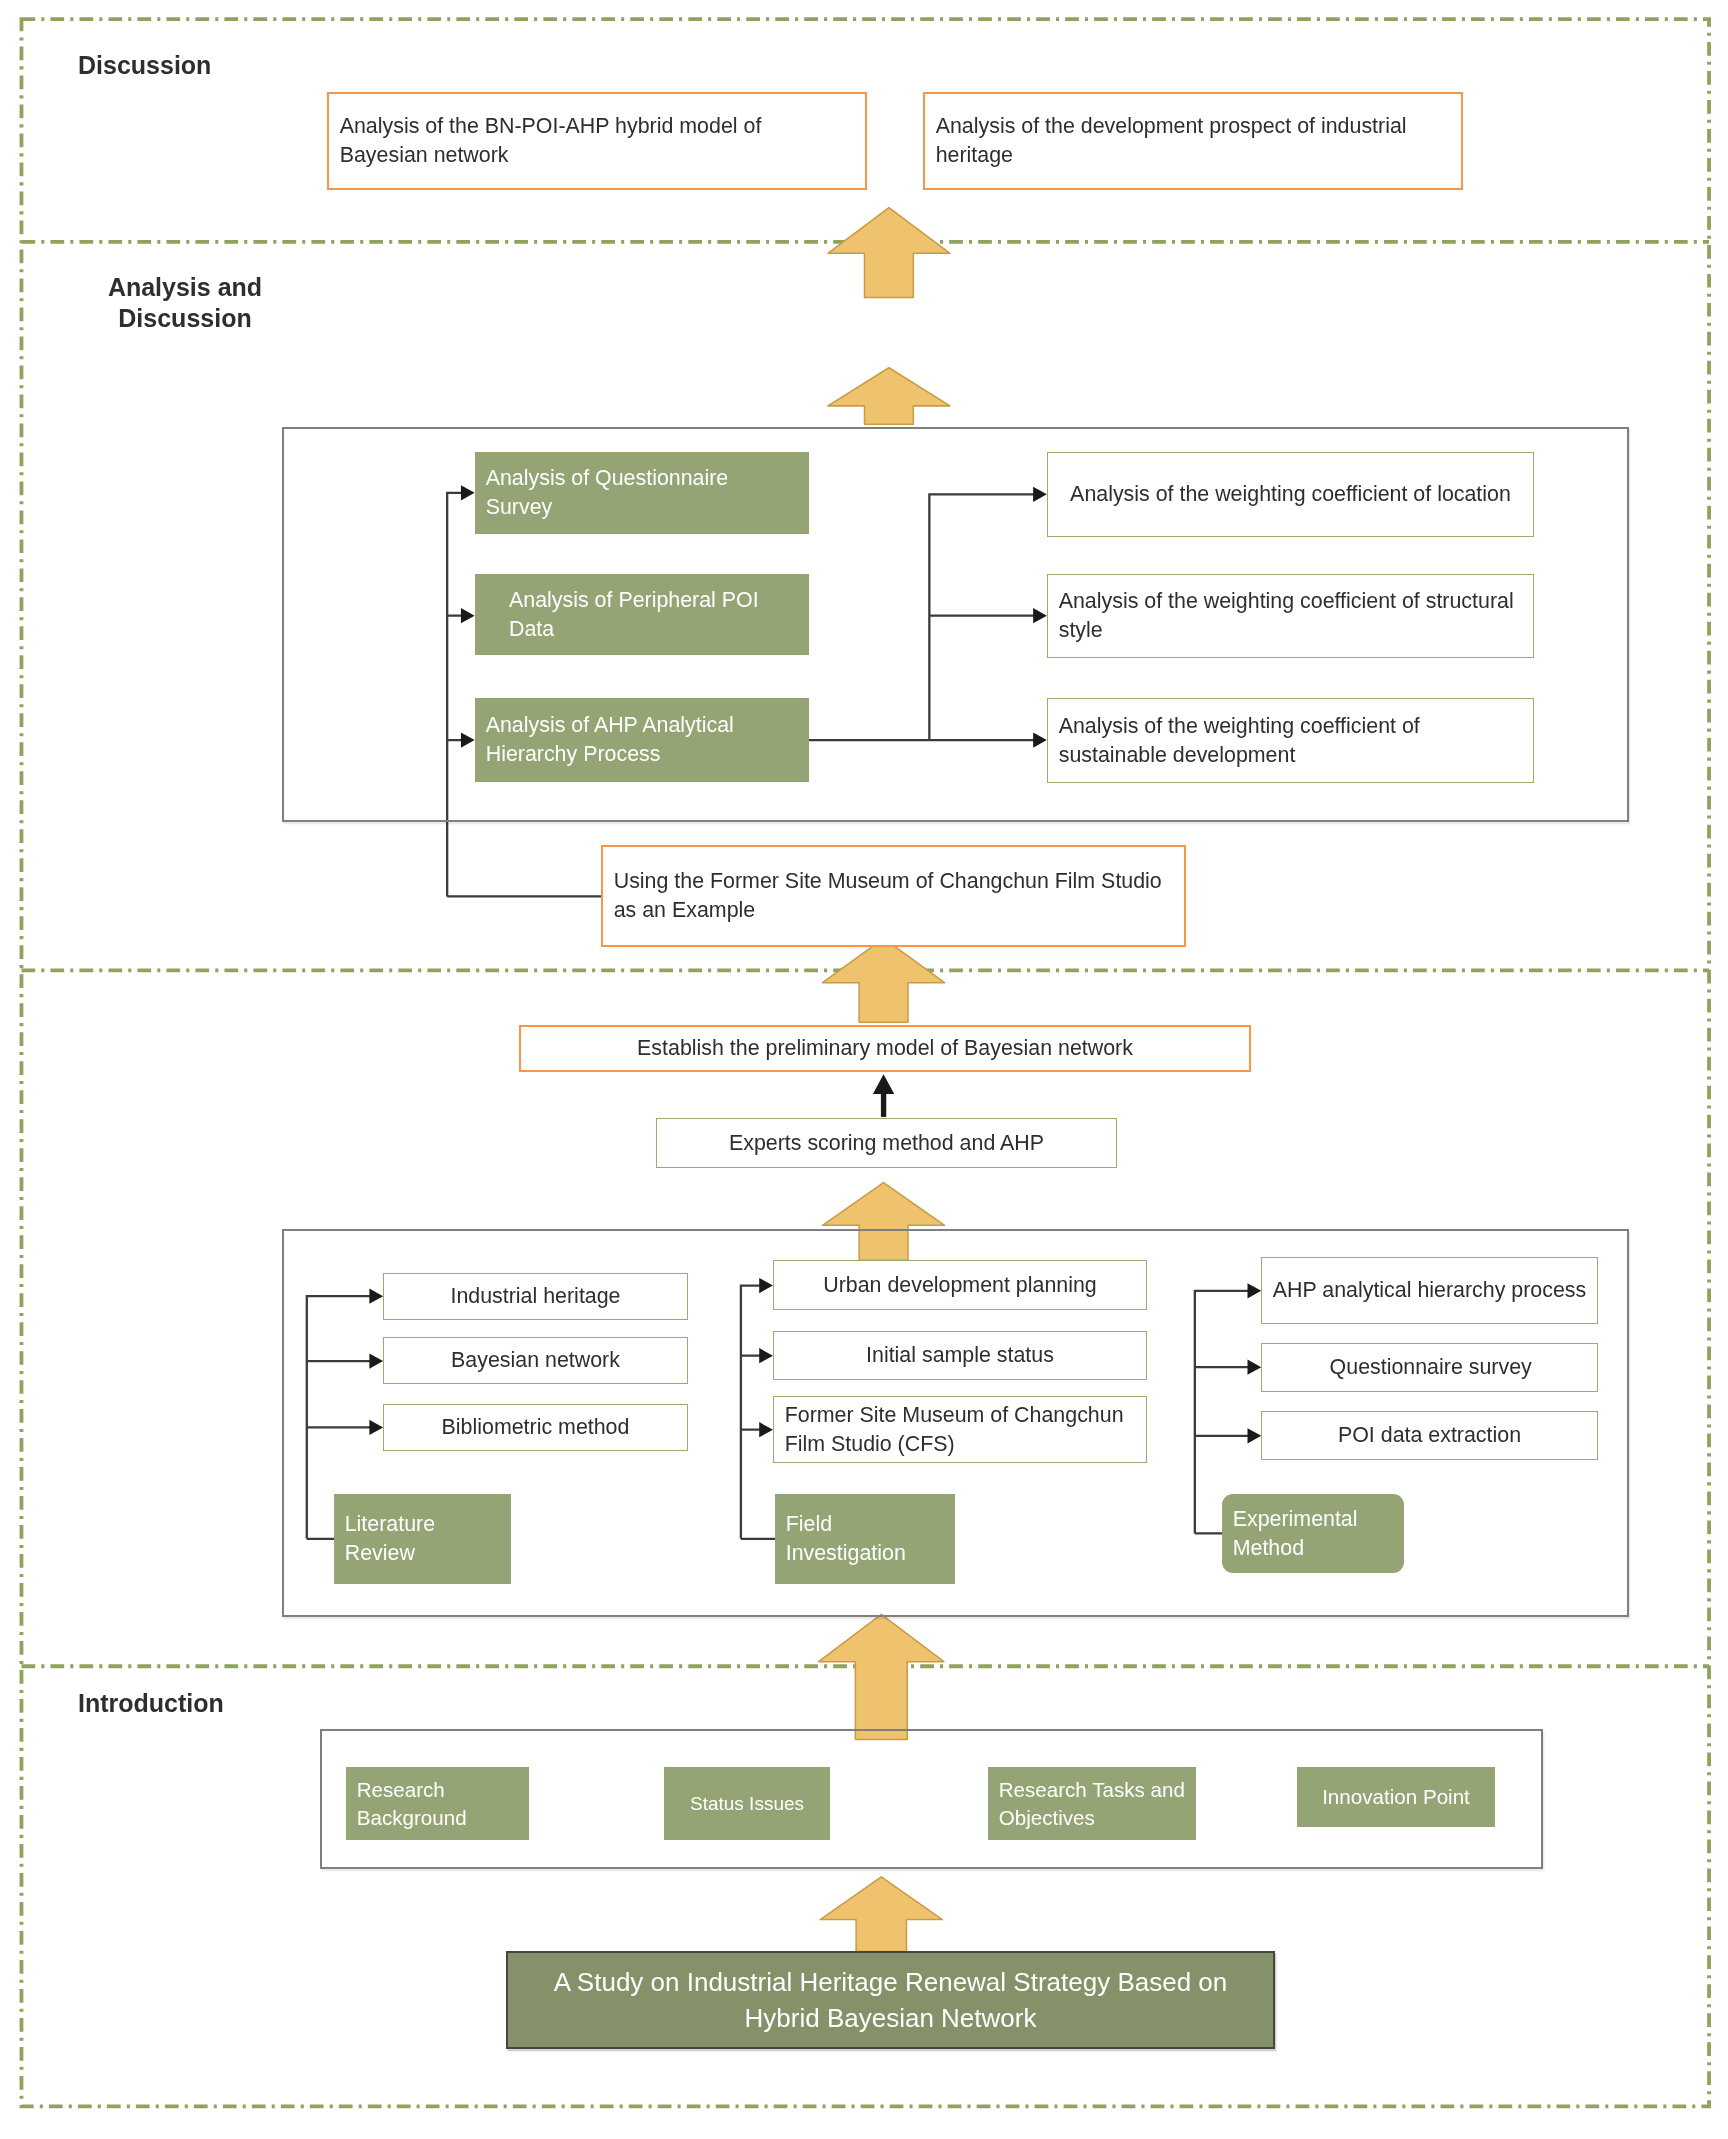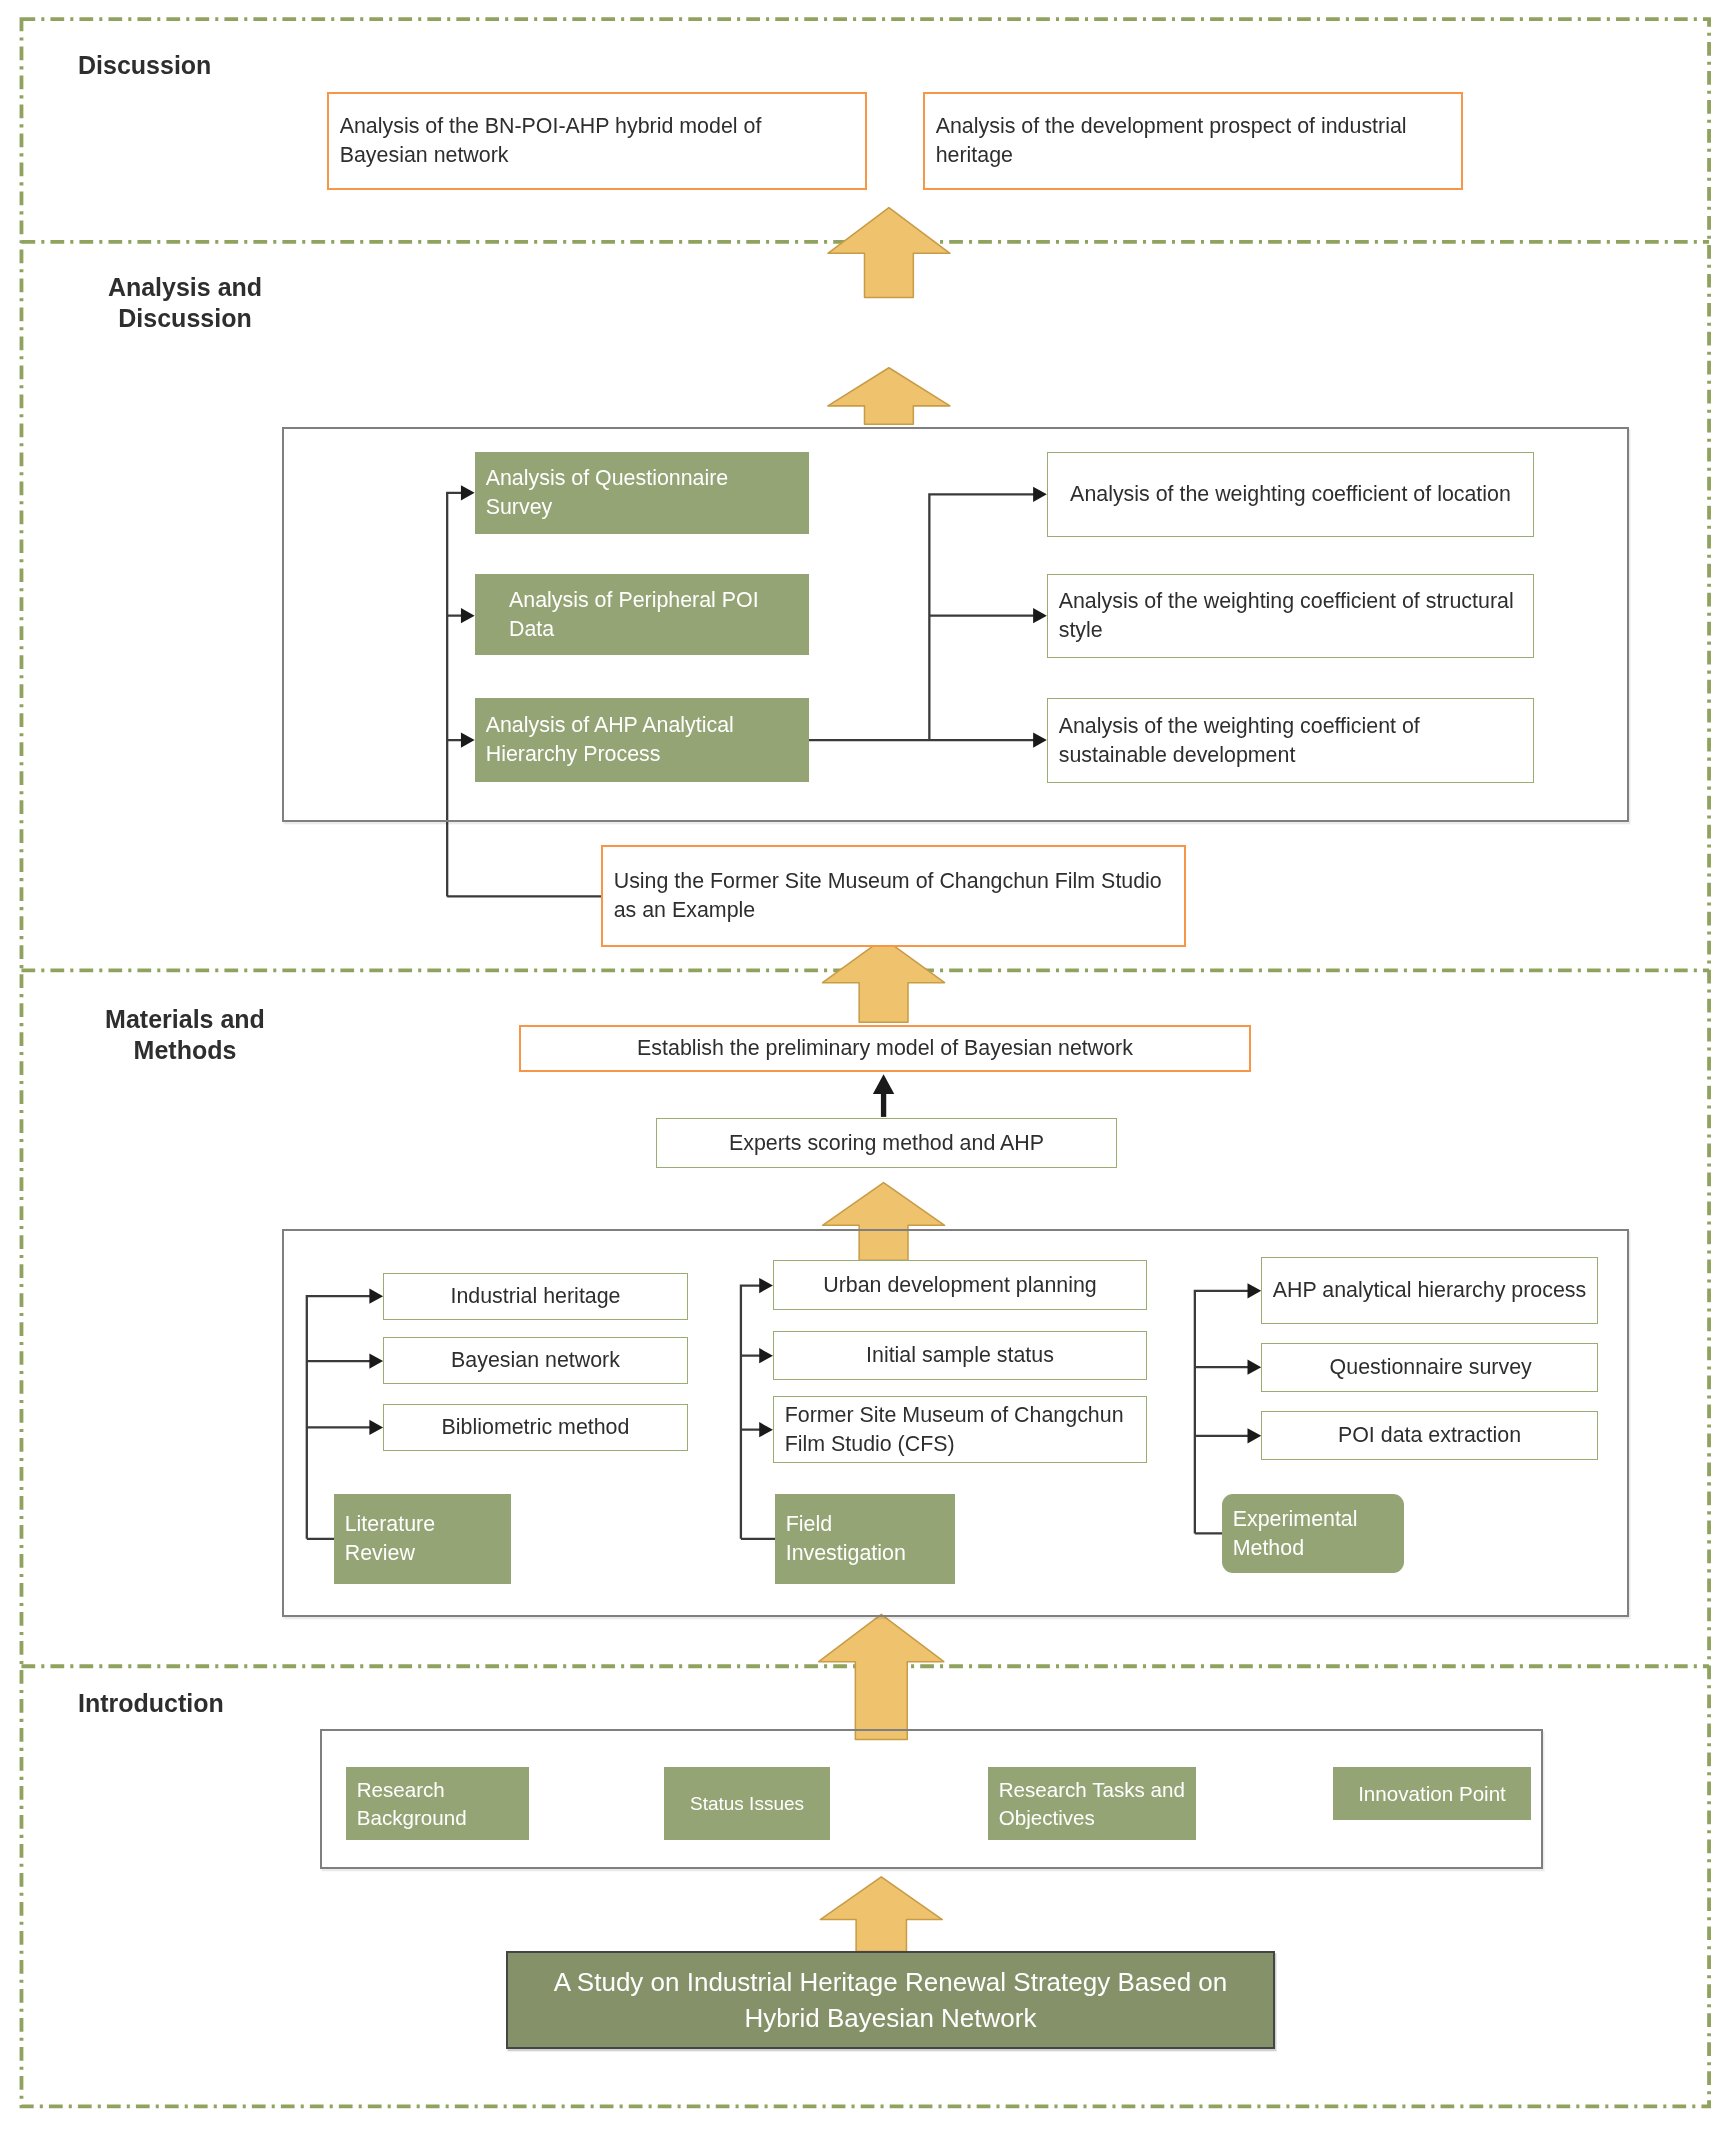--- a/index.html
+++ b/index.html
@@ -105,21 +105,20 @@
   <div class="box gfill" style="left:475px;top:452px;width:334px;height:82px;">Analysis of Questionnaire Survey</div>
   <div class="box gfill" style="left:475px;top:574px;width:334px;height:81px;padding-left:34px;">Analysis of Peripheral POI Data</div>
   <div class="box gfill" style="left:475px;top:698px;width:334px;height:84px;">Analysis of AHP Analytical Hierarchy Process</div>
 
   <div class="box wgreen" style="left:1047px;top:452px;width:487px;height:85px;">Analysis of the weighting coefficient of location</div>
   <div class="box wgreen" style="left:1047px;top:574px;width:487px;height:84px;">Analysis of the weighting coefficient of structural style</div>
   <div class="box wgreen" style="left:1047px;top:698px;width:487px;height:85px;">Analysis of the weighting coefficient of sustainable development</div>
 
   <div class="box orange" style="left:601px;top:845px;width:585px;height:102px;">Using the Former Site Museum of Changchun Film Studio as an Example</div>
 
-  <div class="sec-label" style="left:65px;top:1004px;width:240px;">Materials and Methods</div>
   <div class="box orange" style="left:519px;top:1025px;width:732px;height:47px;">Establish the preliminary model of Bayesian network</div>
   <div class="box wgreen" style="left:656px;top:1118px;width:461px;height:50px;">Experts scoring method and AHP</div>
 
   <div class="container" style="left:282px;top:1229px;width:1347px;height:388px;"></div>
 
   <div class="box wgreen" style="left:383px;top:1273px;width:305px;height:47px;">Industrial heritage</div>
   <div class="box wgreen" style="left:383px;top:1337px;width:305px;height:47px;">Bayesian network</div>
   <div class="box wgreen" style="left:383px;top:1404px;width:305px;height:47px;">Bibliometric method</div>
   <div class="box gfill" style="left:334px;top:1494px;width:177px;height:90px;">Literature Review</div>
 
@@ -131,18 +130,18 @@
   <div class="box wgreen" style="left:1261px;top:1257px;width:337px;height:67px;">AHP analytical hierarchy process</div>
   <div class="box wgreen" style="left:1261px;top:1343px;width:337px;height:49px;padding-left:13px;">Questionnaire survey</div>
   <div class="box wgreen" style="left:1261px;top:1411px;width:337px;height:49px;">POI data extraction</div>
   <div class="box gfill" style="left:1222px;top:1494px;width:182px;height:79px;border-radius:11px;">Experimental Method</div>
 
   <div class="sec-label left" style="left:78px;top:1688px;">Introduction</div>
   <div class="container" style="left:320px;top:1729px;width:1223px;height:140px;"></div>
   <div class="box gfill" style="left:346px;top:1767px;width:183px;height:73px;font-size:20.6px;">Research Background</div>
   <div class="box gfill" style="left:664px;top:1767px;width:166px;height:73px;font-size:19px;">Status Issues</div>
   <div class="box gfill" style="left:960px;top:1767px;width:208px;height:73px;font-size:20.6px;margin-left:28px;">Research Tasks and Objectives</div>
-  <div class="box gfill" style="left:1297px;top:1767px;width:198px;height:53px;font-size:20.6px;margin-left:36px;">Innovation Point</div>
+  <div class="box gfill" style="left:1297px;top:1767px;width:198px;height:60px;font-size:20.6px;">Innovation Point</div>
 
   <div class="title-box" style="left:506px;top:1951px;width:769px;height:98px;">A Study on Industrial Heritage Renewal Strategy Based on Hybrid Bayesian Network</div>
 
 </div>
 
 
 </body></html>

